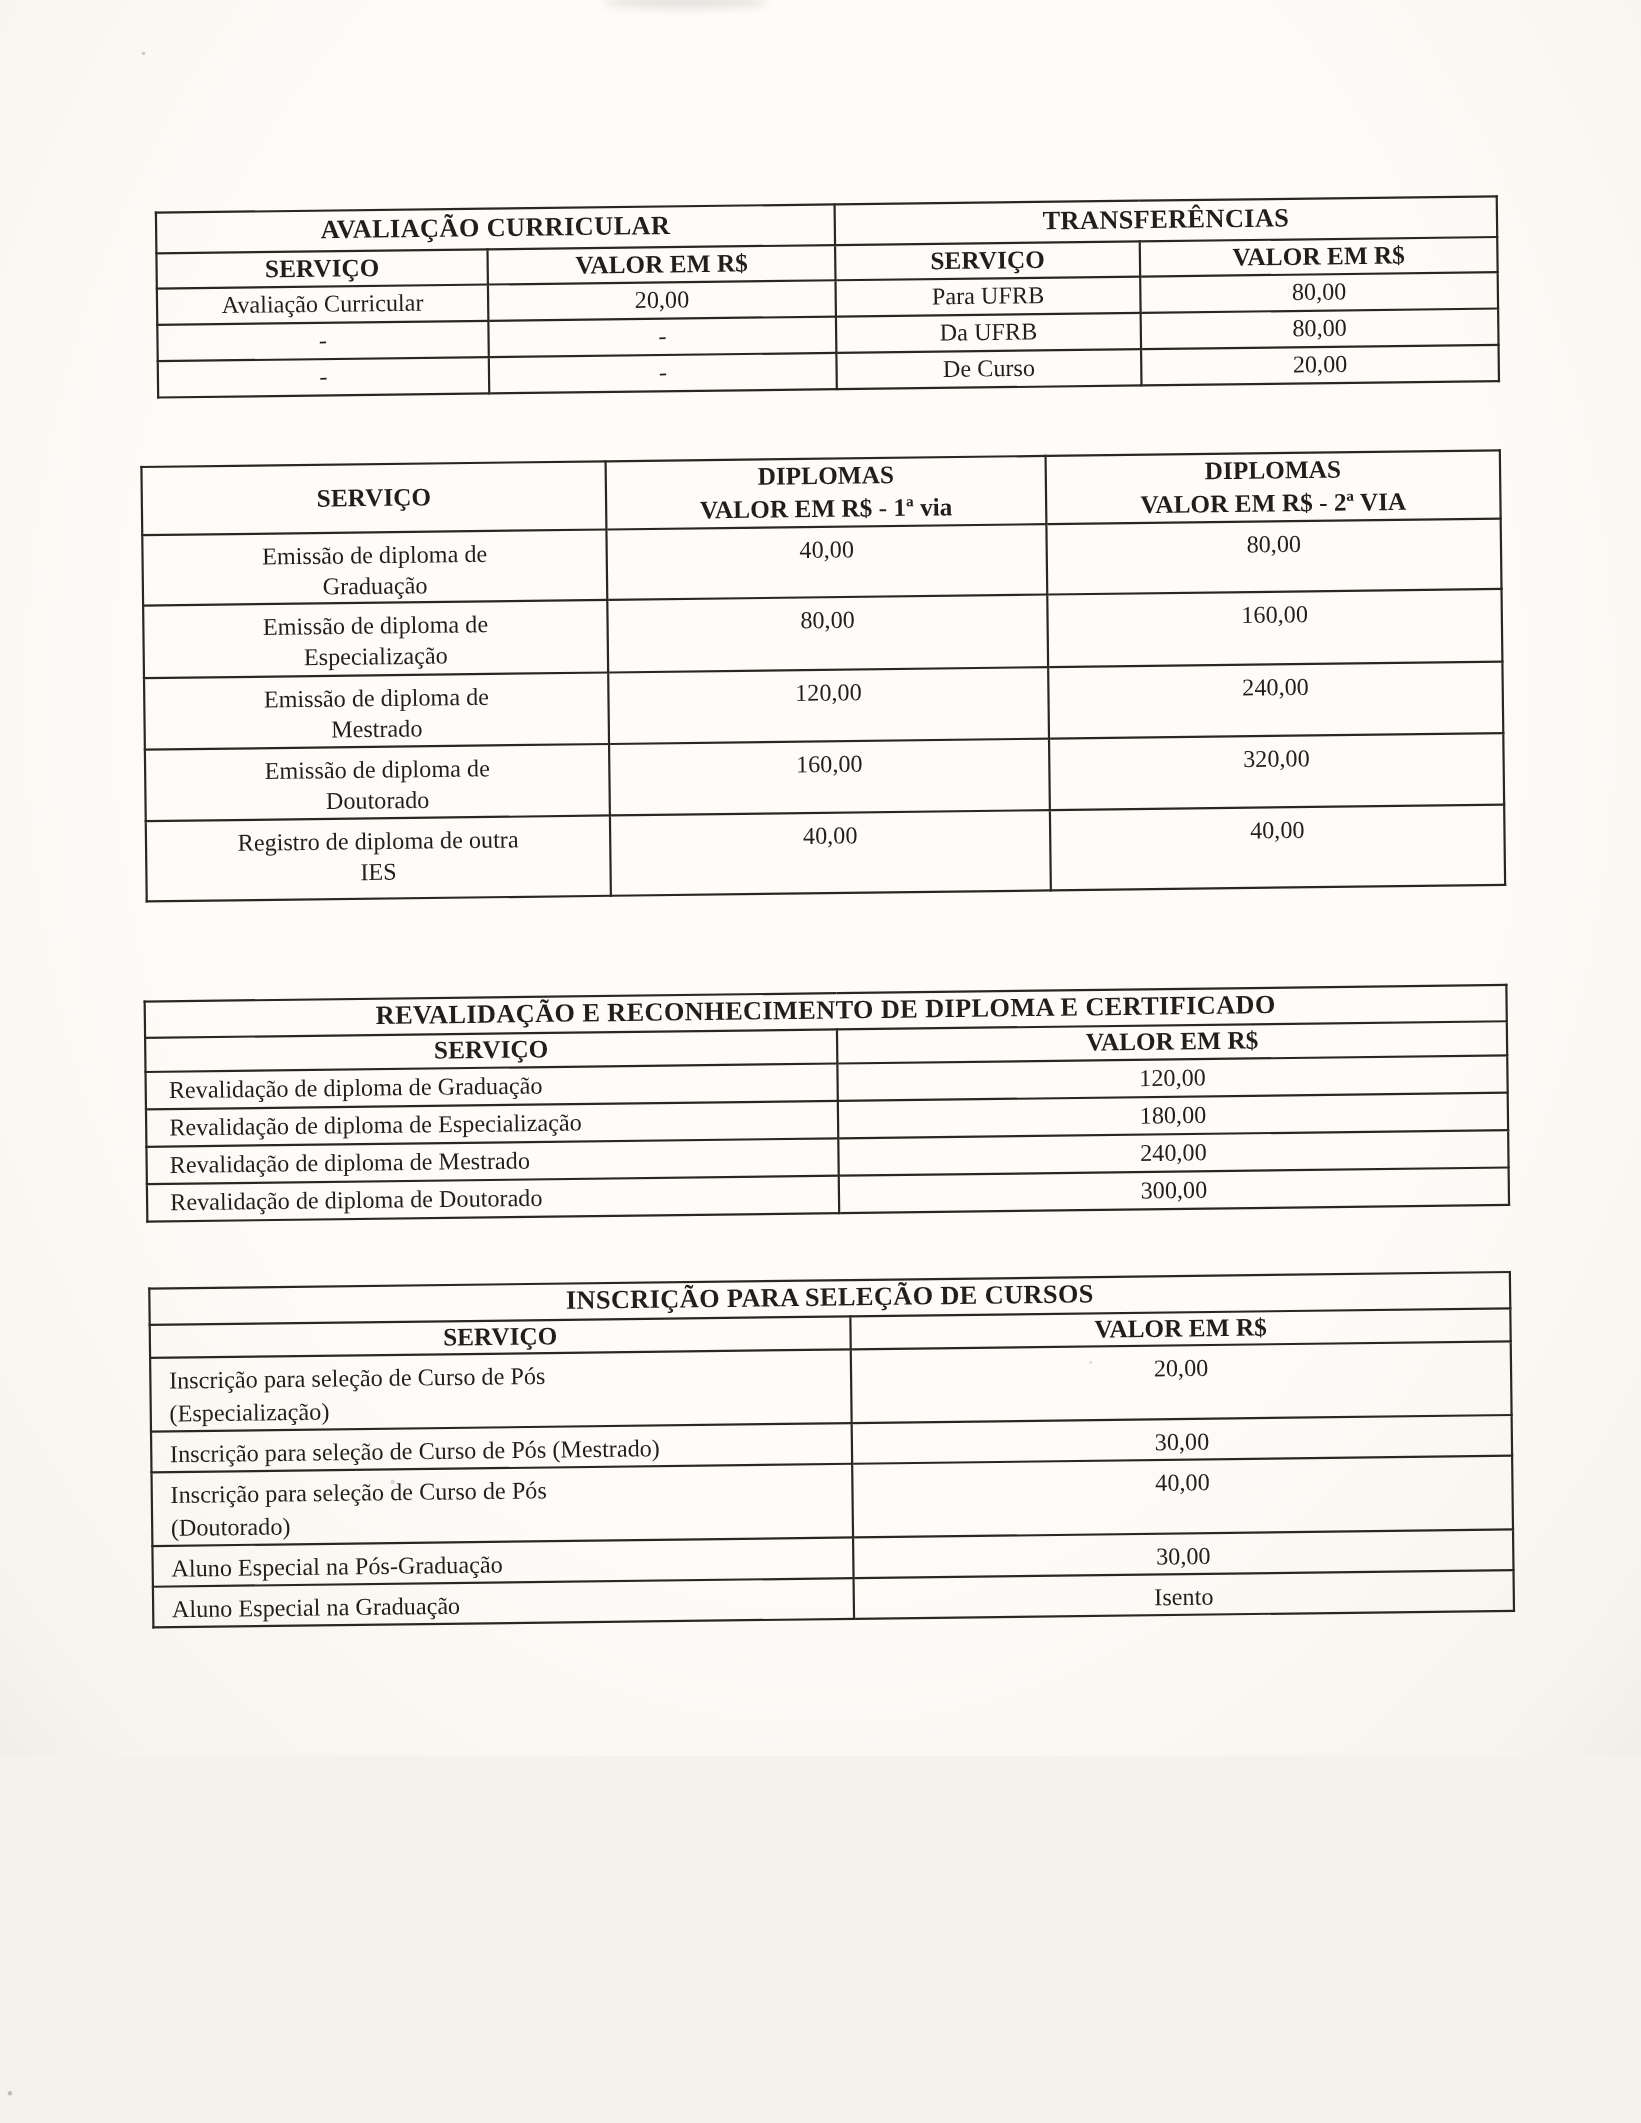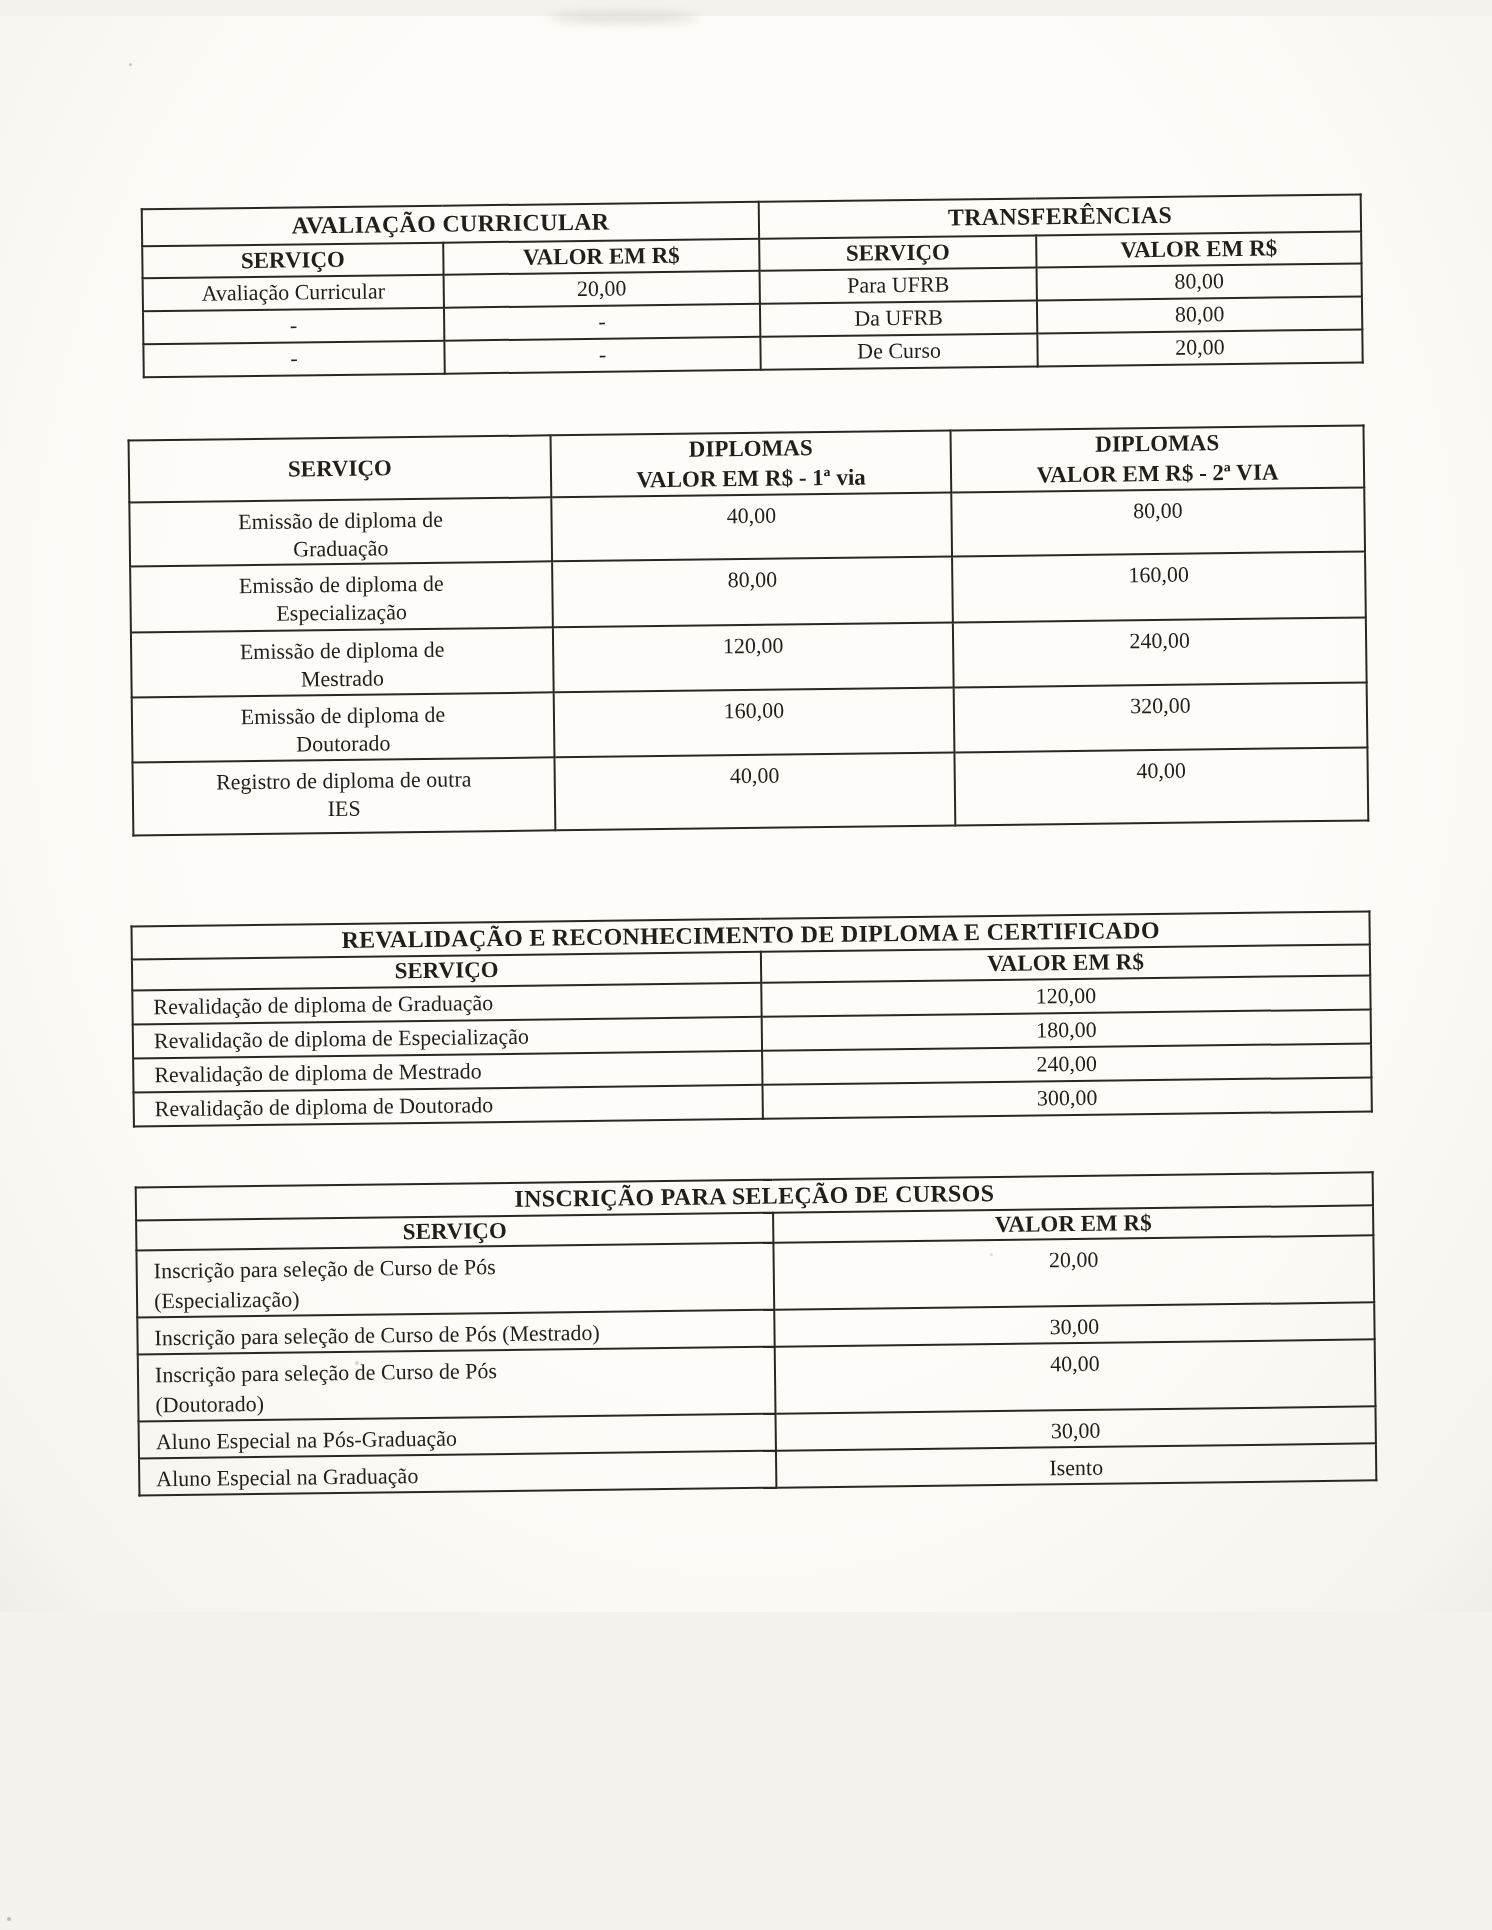--- a/index.html
+++ b/index.html
@@ -7,21 +7,21 @@
     padding: 0;
     width: 1492px;
     height: 1930px;
     background: #f4f2ec;
     font-family: "Liberation Serif", "DejaVu Serif", serif;
     color: #221f1a;
     overflow: hidden;
   }
   .sheet {
     position: absolute;
-    left: 0; top: 16px;
+    left: 0; top: 0;
     width: 1492px;
     height: 1596px;
     background: radial-gradient(ellipse at 50% 40%, #fdfcf8 55%, #f6f4ee 92%, #f0eee7 100%);
   }
   .scan-smudge-top {
     position: absolute;
     left: 548px; top: -4px;
     width: 150px; height: 12px;
     background: rgba(120,115,105,0.18);
     filter: blur(4px);

